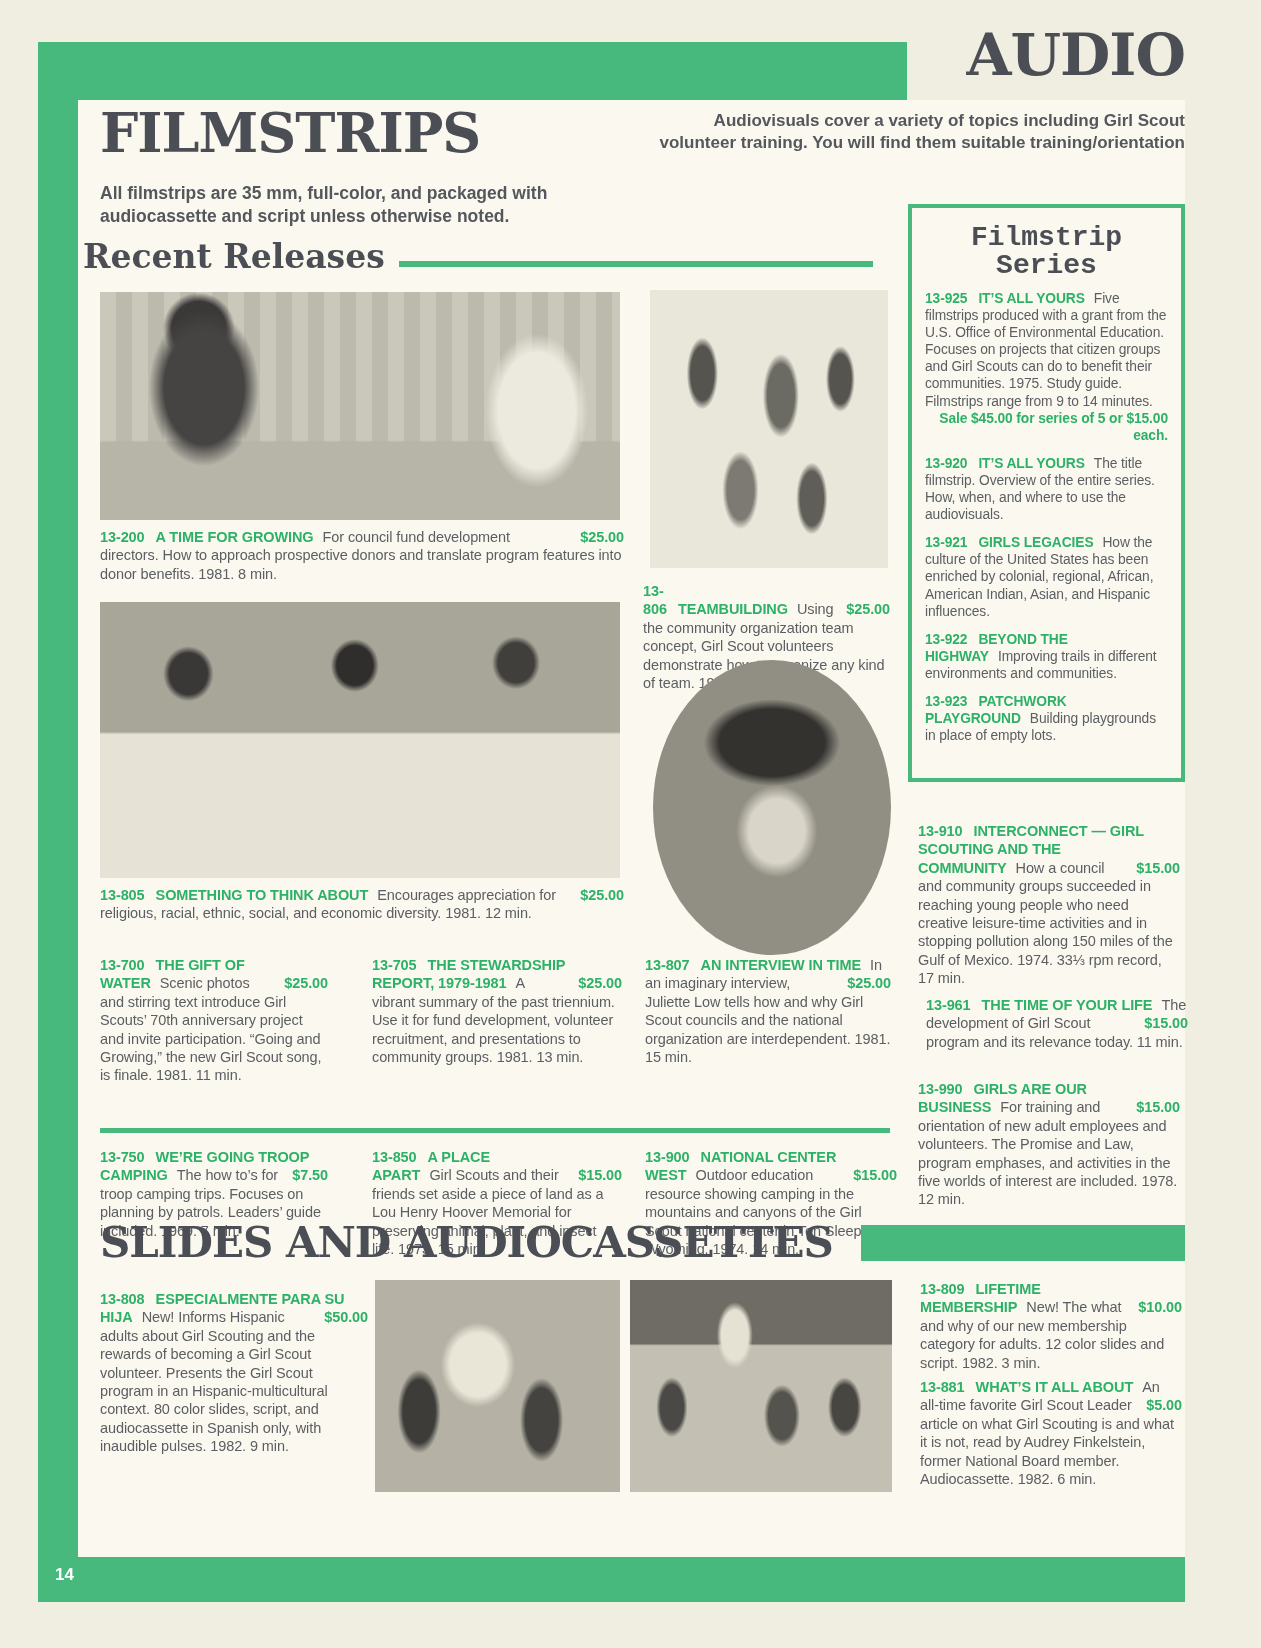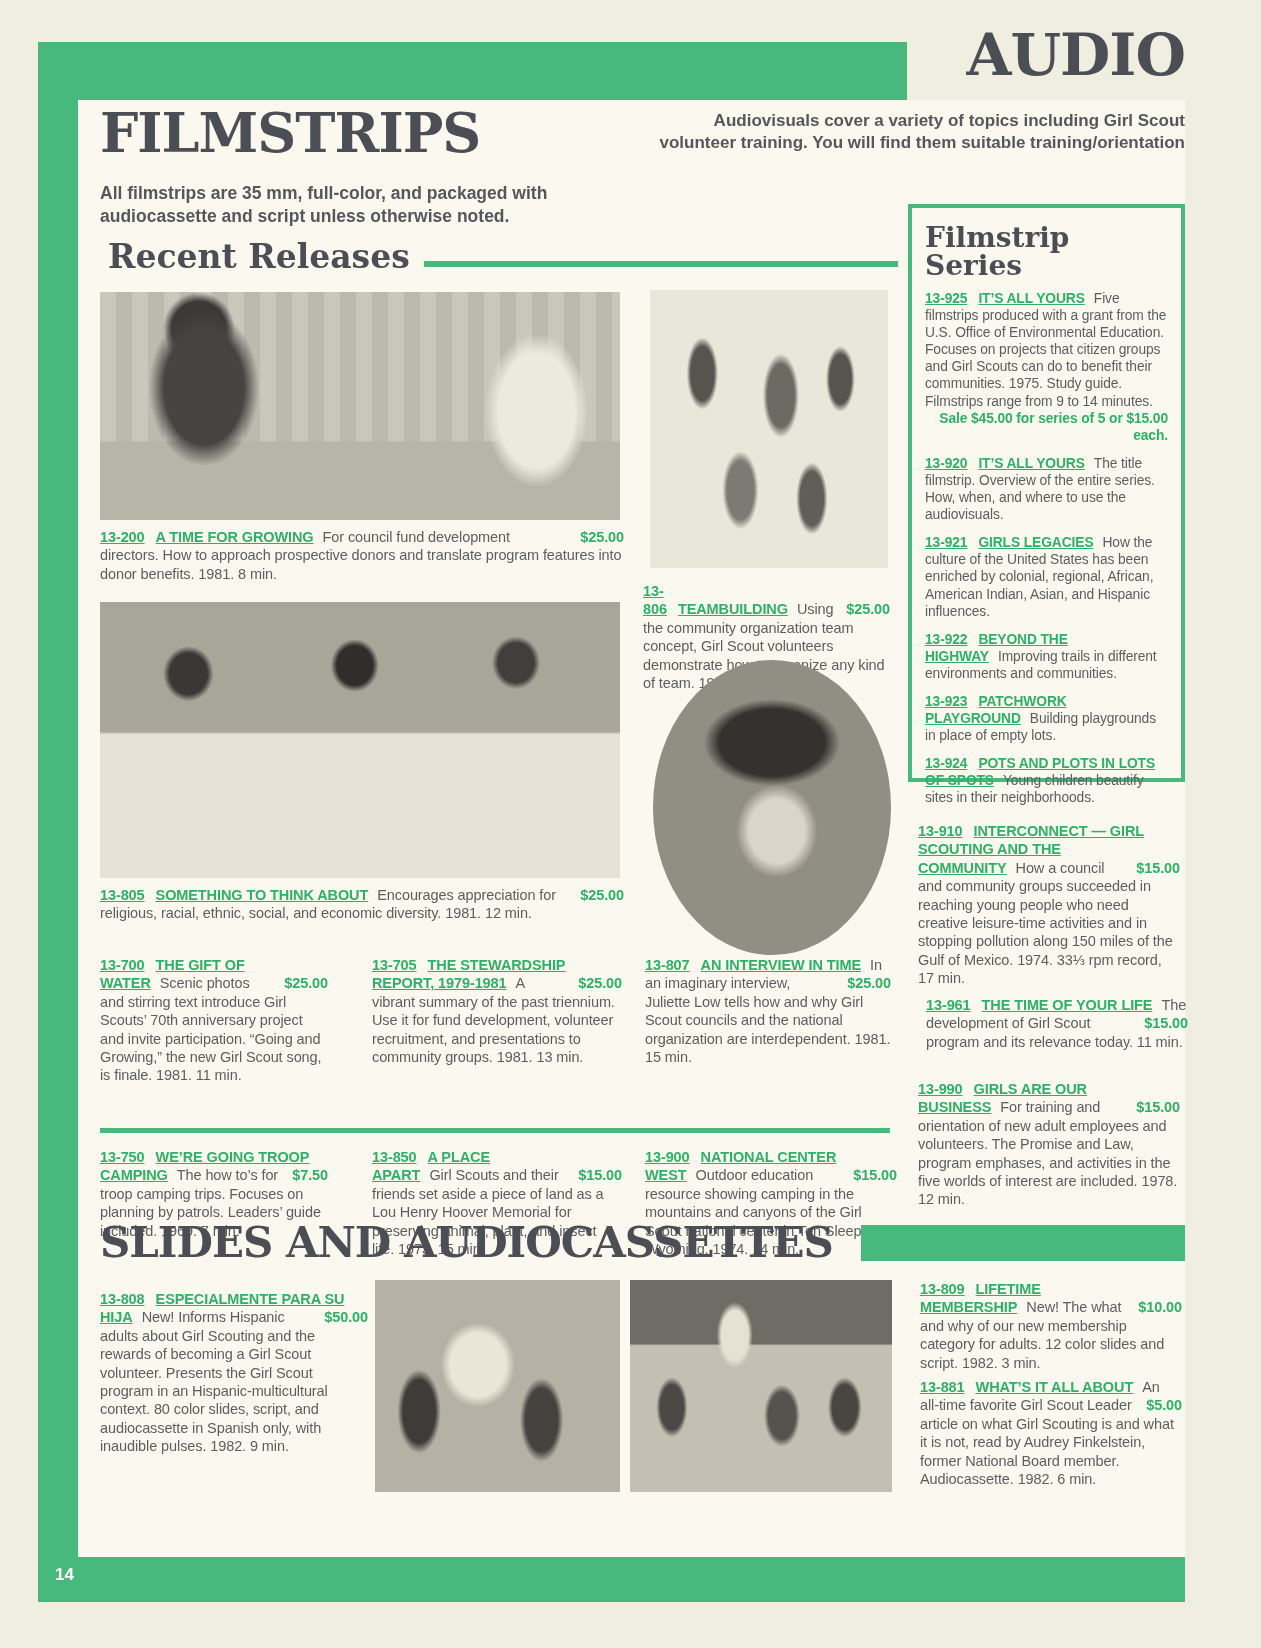--- a/index.html
+++ b/index.html
@@ -21,39 +21,39 @@
     font-family:"DejaVu Serif", serif;font-weight:bold;font-size:58px;line-height:1;
     color:#4b4f55;letter-spacing:-1px;
   }
   .abs{position:absolute;}
   #filmstrips-title{left:22px;top:6px;font-size:54px;line-height:1;letter-spacing:-1px;}
   #intro{
     left:560px;top:10px;width:547px;text-align:right;
     font-weight:bold;font-size:17px;line-height:1.32;color:#54575c;
   }
   #note{left:22px;top:82px;width:480px;font-weight:bold;font-size:17.5px;line-height:1.3;color:#54575c;}
-  #recent-row{left:30px;top:140px;width:790px;display:flex;align-items:flex-end;gap:14px;}
+  #recent-row{left:5px;top:140px;width:790px;display:flex;align-items:flex-end;gap:14px;}
   #recent-row h2{margin:0;font-size:33px;line-height:1;}
   .rule{flex:1;height:6px;background:#48b97d;margin-bottom:6px;}
   .photo{position:absolute;background:#d9d6cb;}
   .item{position:absolute;font-size:14.5px;line-height:1.27;letter-spacing:-0.1px;color:#5b5e62;}
   .item p{margin:0;}
-  .g{color:#2db168;font-weight:bold;text-decoration:underline;}
+  .g{color:#2db168;font-weight:bold;}
   .code{margin-right:11px;}
   .ttl{margin-right:9px;}
   .price{float:right;margin-left:10px;color:#2db168;font-weight:bold;}
   #divider{left:22px;top:1028px;width:790px;height:5px;background:#48b97d;}
   #slides-row{left:22px;top:1122px;width:1085px;display:flex;align-items:center;gap:28px;}
   #slides-row h2{margin:0;font-size:42px;line-height:1;letter-spacing:-1px;white-space:nowrap;}
   #slides-bar{flex:1;height:36px;background:#48b97d;}
   #series-box{
     left:830px;top:104px;width:277px;height:578px;box-sizing:border-box;
     border:4px solid #48b97d;background:#fbf9ef;padding:10px 13px 8px 13px;
   }
-  #series-box h3{margin:6px 0 10px 0;text-align:left;font-size:28px;line-height:1;}
+  #series-box h3{margin:6px 0 10px 0;text-align:center;font-size:28px;line-height:1;font-family:Liberation Mono, monospace;}
   .sitem{font-size:13.8px;line-height:1.24;letter-spacing:-0.1px;margin-bottom:11px;}
   .sitem p{margin:0;}
   .sale{text-align:right;font-weight:bold;color:#2db168;}
   #page-number{position:absolute;left:55px;top:1565px;color:#ffffff;font-weight:bold;font-size:17px;}
   
   #photo-meeting{
     background:
       radial-gradient(95px 135px at 20% 42%, #454442 0 42%, rgba(69,68,66,0) 58%),
       radial-gradient(60px 60px at 19% 16%, #3a3938 0 45%, rgba(58,57,56,0) 60%),
       radial-gradient(80px 120px at 84% 52%, #eceade 0 48%, rgba(236,234,222,0) 64%),
@@ -197,23 +197,20 @@
     </div>
 
     <div class="sitem">
       <p><span class="g code">13-922</span><span class="g ttl">BEYOND THE HIGHWAY</span><span>Improving trails in different environments and communities.</span></p>
     </div>
 
     <div class="sitem">
       <p><span class="g code">13-923</span><span class="g ttl">PATCHWORK PLAYGROUND</span><span>Building playgrounds in place of empty lots.</span></p>
     </div>
 
-    <div class="sitem">
-      <p><span class="g code">13-924</span><span class="g ttl">POTS AND PLOTS IN LOTS OF SPOTS</span><span>Young children beautify sites in their neighborhoods.</span></p>
-    </div>
   </div>
 
   <div class="item" style="left:840px;top:722px;width:262px;">
     <p><span class="g code">13-910</span><span class="g ttl">INTERCONNECT — GIRL SCOUTING AND THE COMMUNITY</span><span class="price">$15.00</span><span>How a council and community groups succeeded in reaching young people who need creative leisure-time activities and in stopping pollution along 150 miles of the Gulf of Mexico. 1974. 33⅓ rpm record, 17 min.</span></p>
   </div>
 
   <div class="item" style="left:848px;top:896px;width:262px;">
     <p><span class="g code">13-961</span><span class="g ttl">THE TIME OF YOUR LIFE</span><span class="price">$15.00</span><span>The development of Girl Scout program and its relevance today. 11 min.</span></p>
   </div>
 

